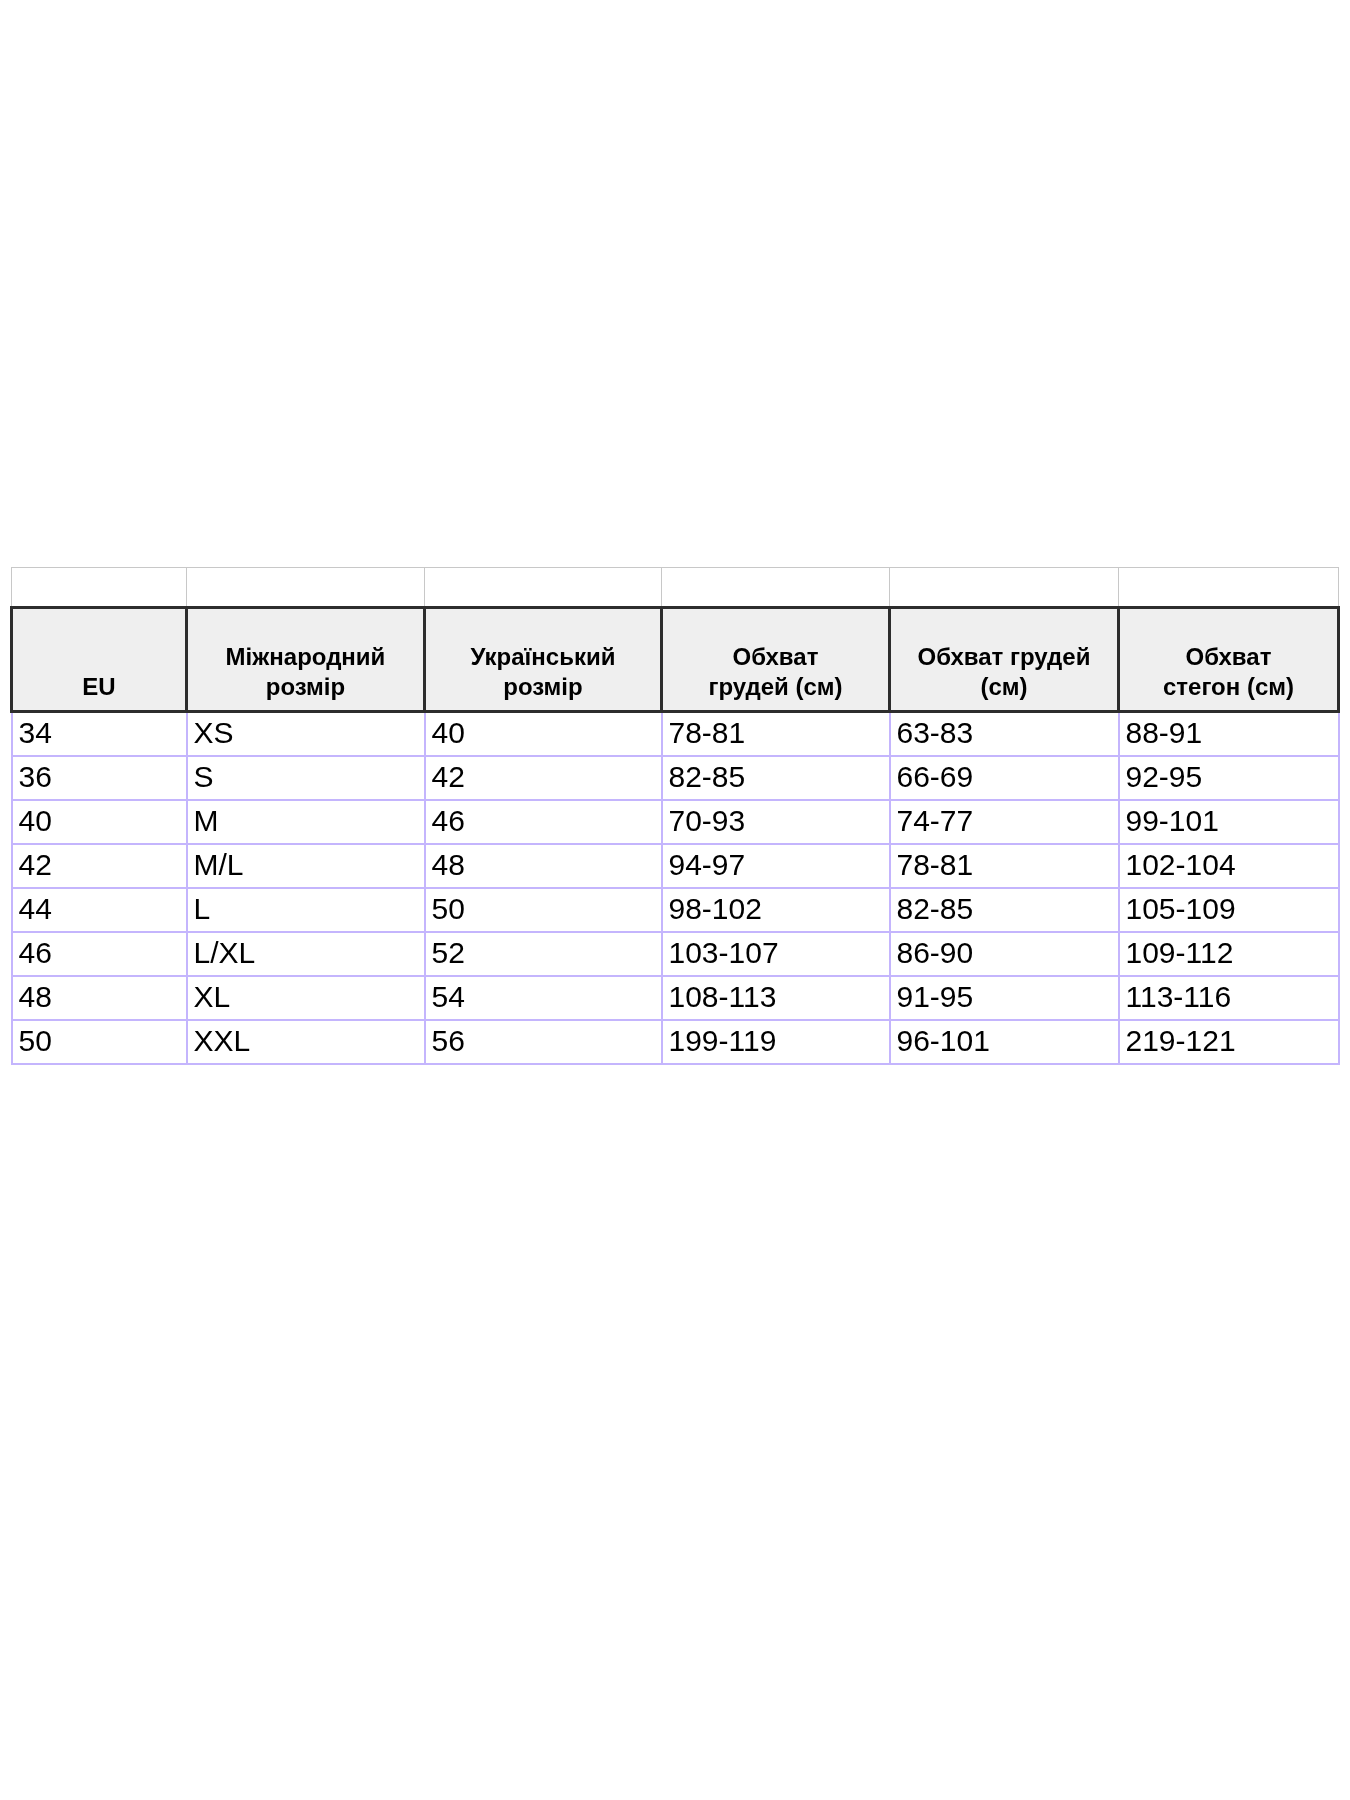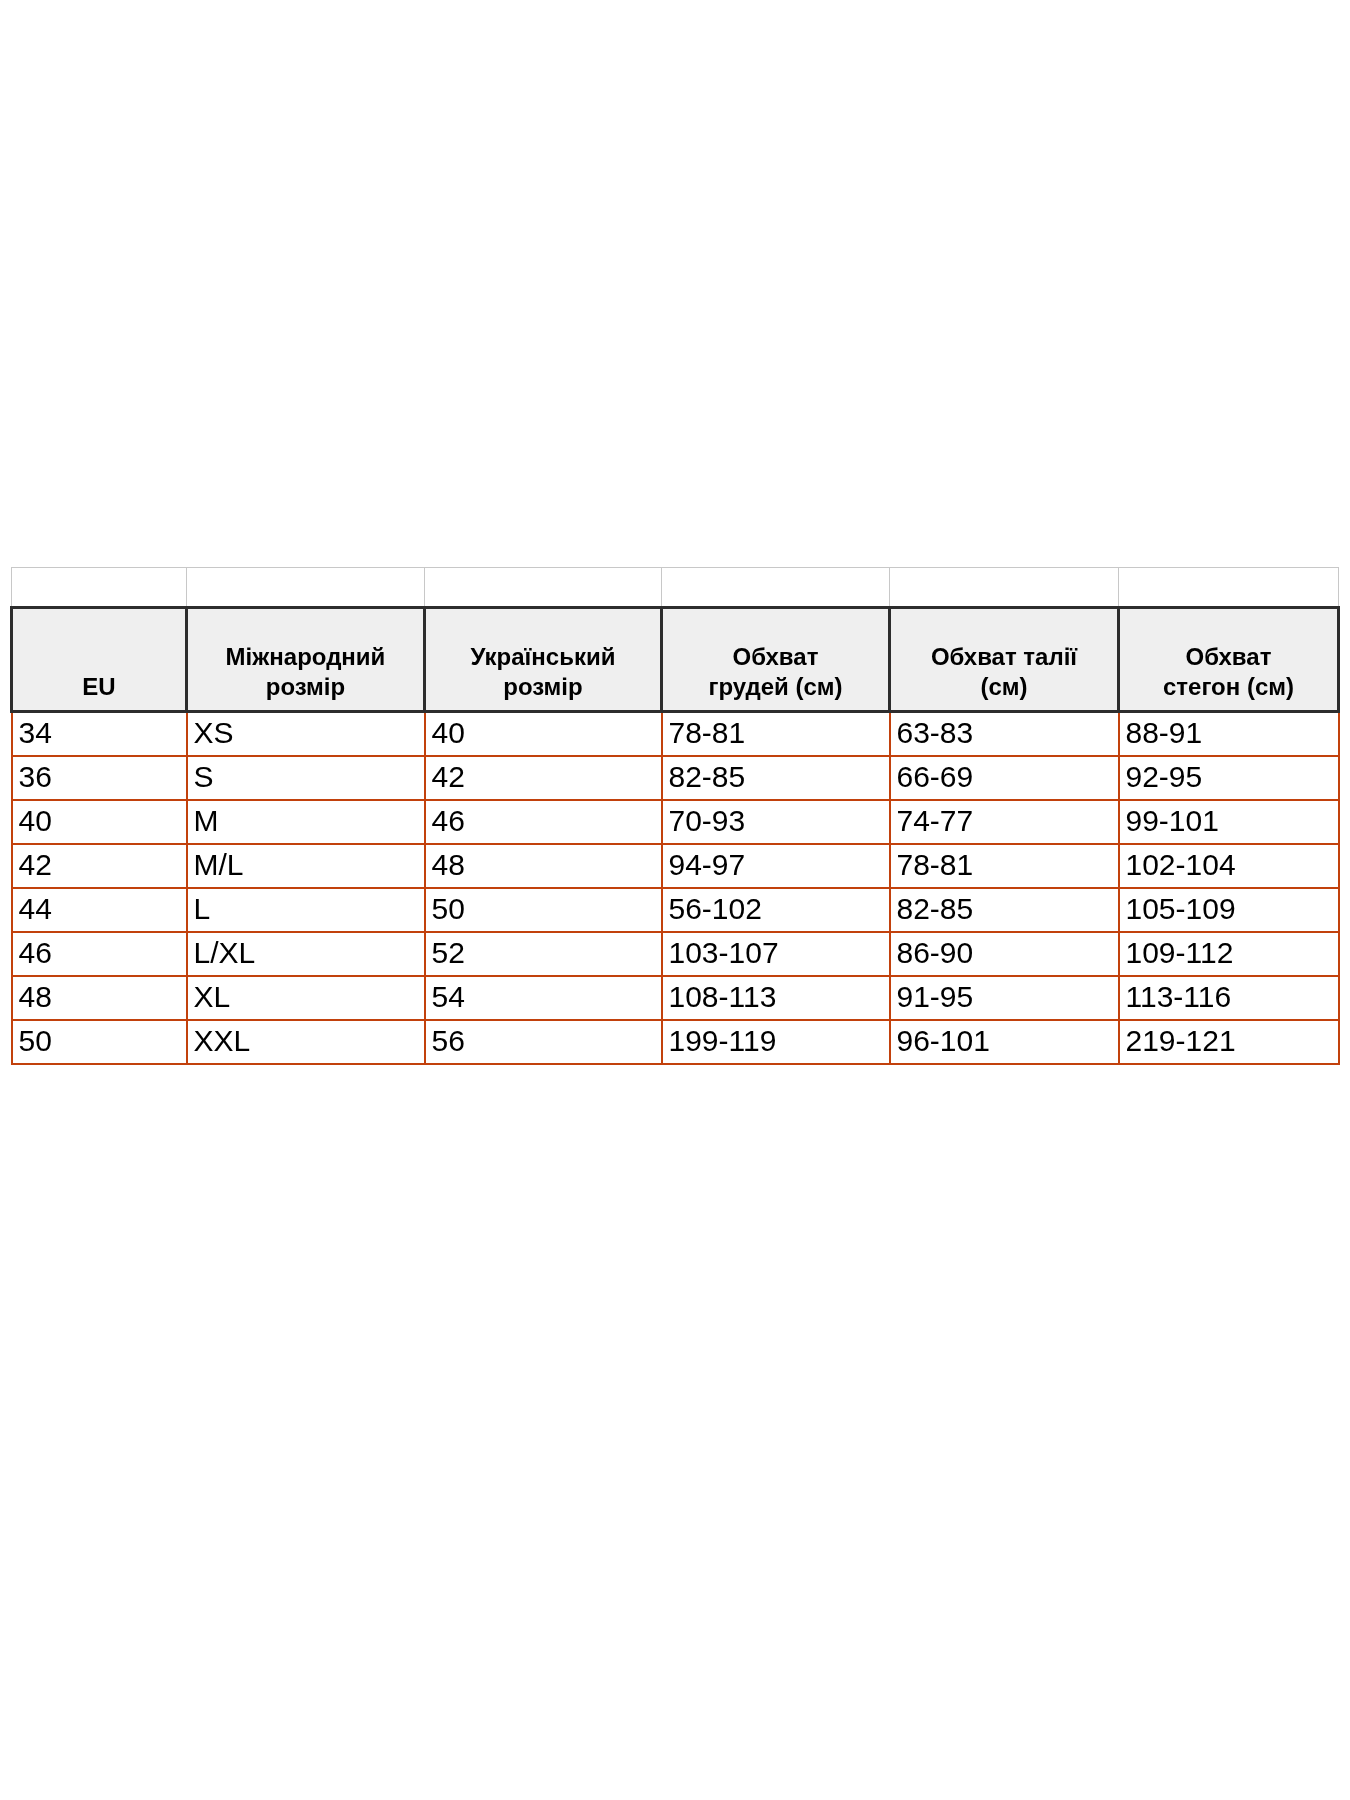--- a/index.html
+++ b/index.html
@@ -48,21 +48,21 @@
     font-weight: bold;
     text-align: center;
     vertical-align: bottom;
     padding: 4px 4px 9px 4px;
     line-height: 1.22;
     white-space: pre-line;
   }
   
   tr.data-row td {
     height: 40px;
-    border: 2px solid #c2410c;
+    border: 2px solid #c4b5fd;
     background: #ffffff;
     font-size: 30px;
     font-weight: normal;
     text-align: left;
     vertical-align: middle;
     padding: 0 4px 2px 6px;
     line-height: 1.0;
   }
 </style>
 </head>
@@ -90,21 +90,21 @@
   </tr>
 
   <tr class="header-row">
     <td>EU</td>
     <td>Міжнародний
 розмір</td>
     <td>Український
 розмір</td>
     <td>Обхват
 грудей (см)</td>
-    <td>Обхват талії
+    <td>Обхват грудей
 (см)</td>
     <td>Обхват
 стегон (см)</td>
   </tr>
 
   <tr class="data-row">
     <td>34</td>
     <td>XS</td>
     <td>40</td>
     <td>78-81</td>
@@ -132,21 +132,21 @@
     <td>M/L</td>
     <td>48</td>
     <td>94-97</td>
     <td>78-81</td>
     <td>102-104</td>
   </tr>
   <tr class="data-row">
     <td>44</td>
     <td>L</td>
     <td>50</td>
-    <td>56-102</td>
+    <td>98-102</td>
     <td>82-85</td>
     <td>105-109</td>
   </tr>
   <tr class="data-row">
     <td>46</td>
     <td>L/XL</td>
     <td>52</td>
     <td>103-107</td>
     <td>86-90</td>
     <td>109-112</td>

